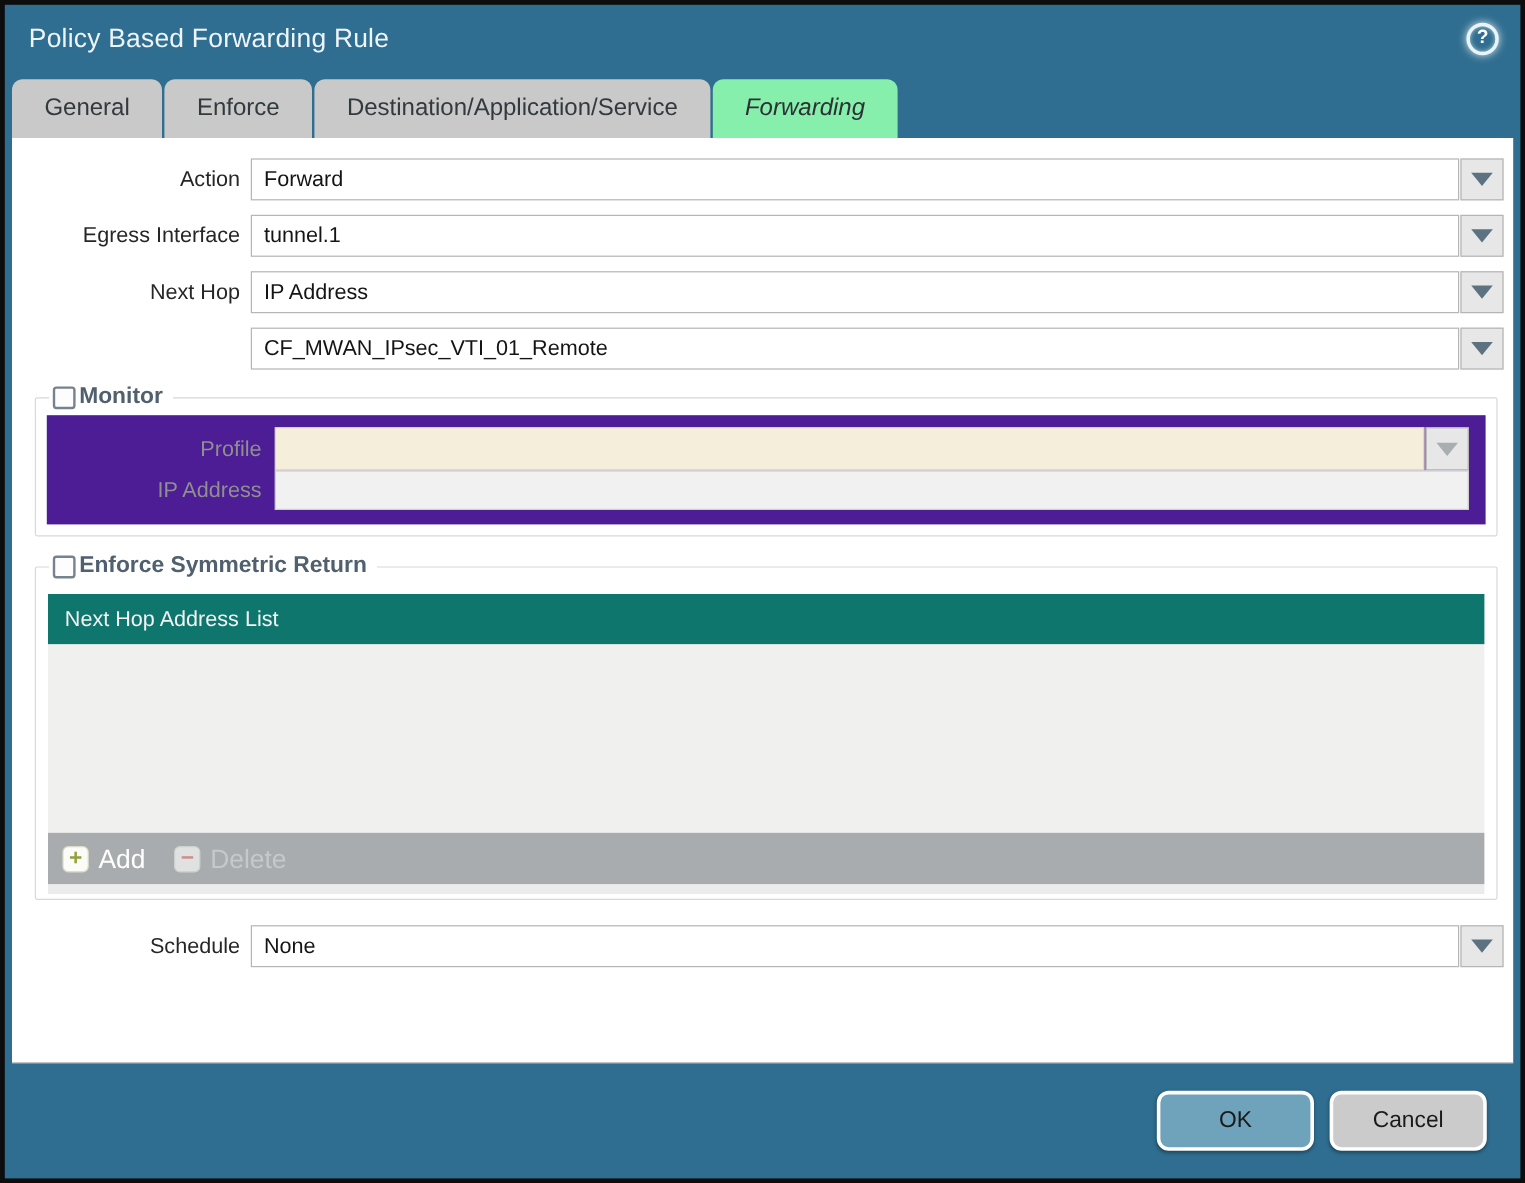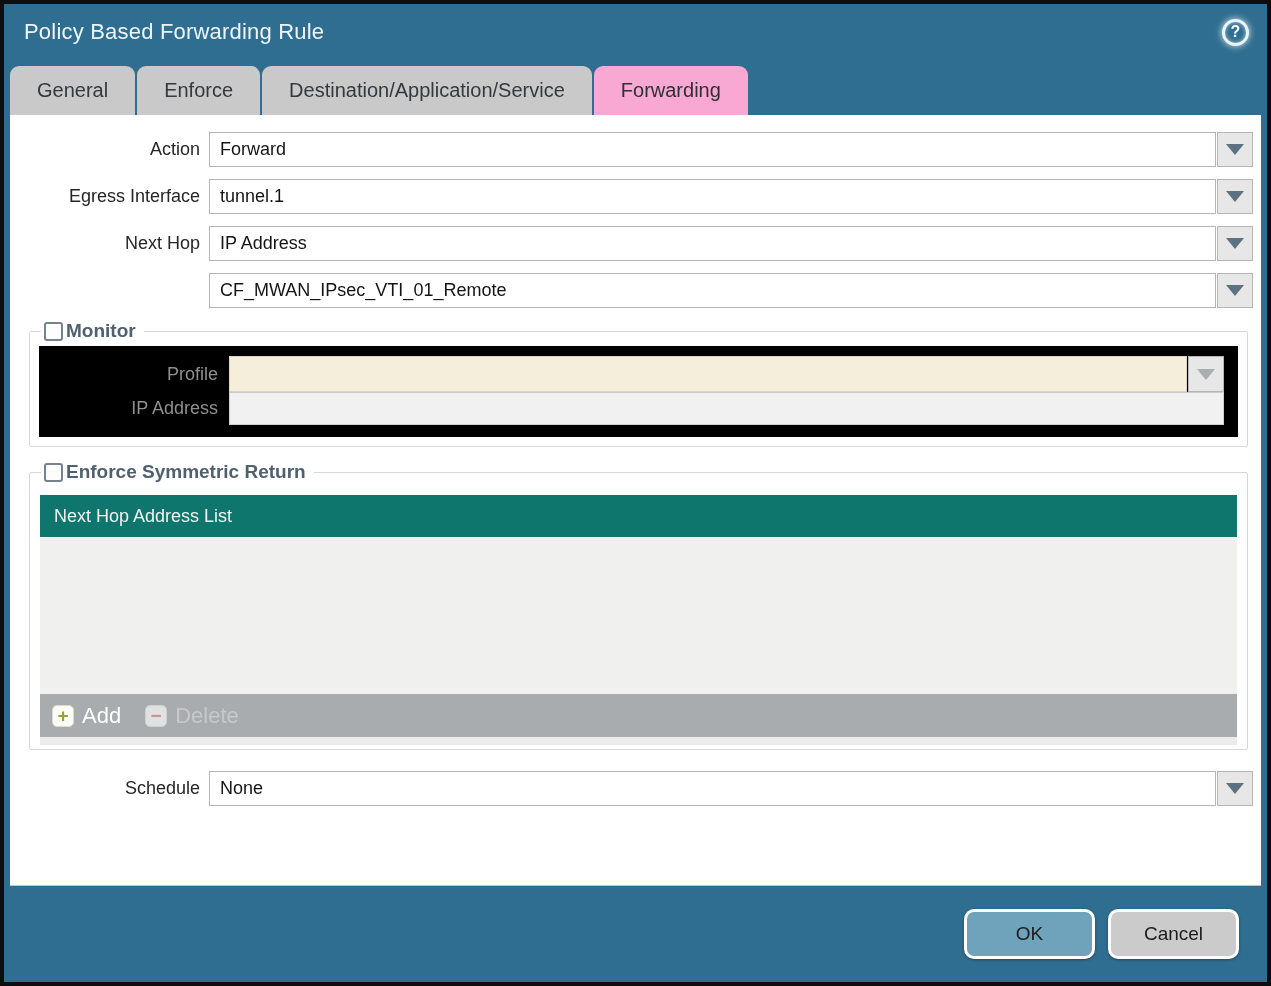--- a/index.html
+++ b/index.html
@@ -34,21 +34,21 @@
     flex:0 0 55px; display:flex; align-items:flex-end; gap:2px;
     padding:0 6px;
   }
   .tab {
     height:49px; display:flex; align-items:center; justify-content:center;
     padding:0 27px; background:#c9c9c9;
     border-radius:9px 9px 0 0;
     font-size:20px; color:#333a3e;
     cursor:pointer; white-space:nowrap;
   }
-  .tab.active { background:#f9a8d4; color:#2d3134; }
+  .tab.active { background:#86efac; color:#2d3134;font-style:italic; }
 
   
   .content {
     flex:1 1 auto; margin:0 6px; background:#ffffff;
     border-bottom:1px solid #c4c4c4;
     padding-top:17px; overflow:hidden;
   }
 
   .form-row { display:flex; align-items:center; margin:0 0 12px 0; }
   .form-label {
@@ -84,21 +84,21 @@
     display:flex; align-items:center; gap:3px;
     margin-left:2px; padding:0 8px 0 3px;
   }
   .legend-title { font-size:19px; font-weight:bold; color:#50606E; }
   .cb {
     width:19px; height:19px; background:#fdfdfd;
     border:2px solid #77828f; border-radius:3px; cursor:pointer; flex:0 0 19px;
   }
   .cb.disabled { border:1px solid #c6c6c6; background:#f5f5f5; cursor:default; }
 
-  .panel { background:#000000; padding:10px 12px 12px 12px; }
+  .panel { background:#4c1d95; padding:10px 12px 12px 12px; }
   .panel .form-row { margin-bottom:0; }
   .panel-label {
     width:178px; flex:0 0 178px; text-align:right; padding-right:11px;
     font-size:18px; color:#8f8f8f;
   }
   .field-cream {
     flex:1 1 auto; height:36px; background:#f5eedb; border:1px solid #ddd5bd;
   }
   .field-disabled {
     flex:1 1 auto; height:33px; background:#f1f1f1; border:1px solid #cfcfcf;

